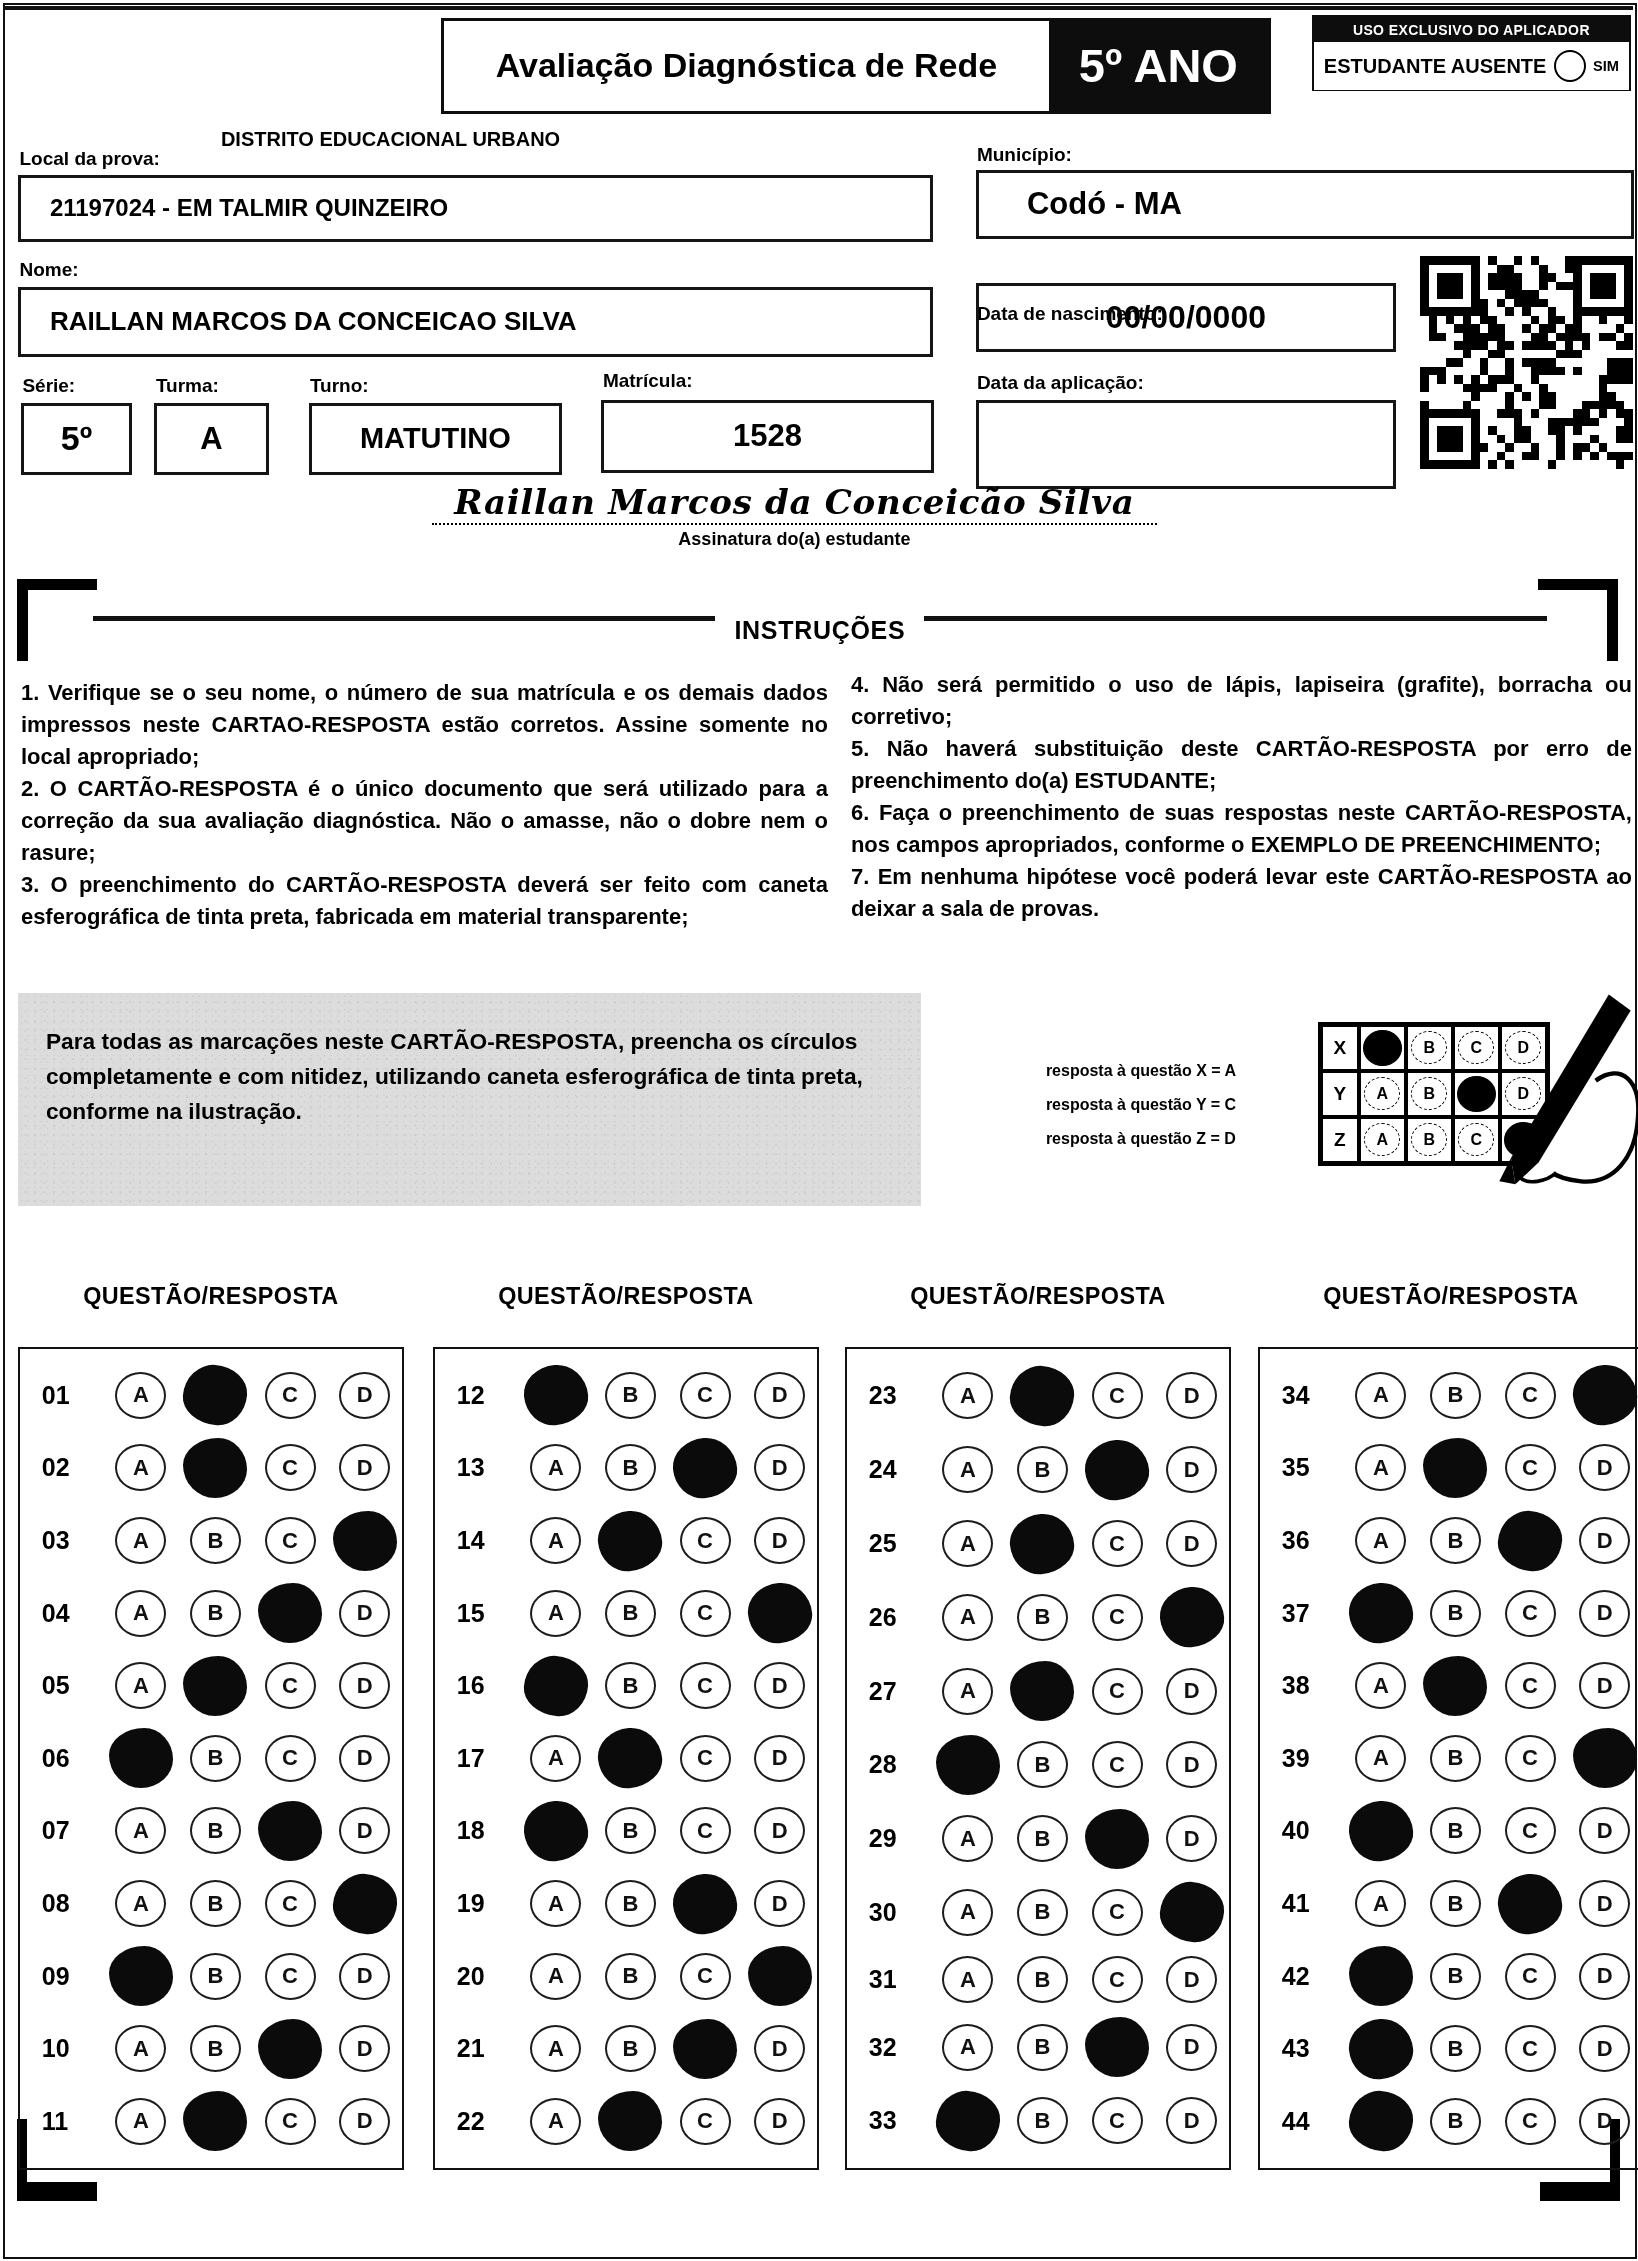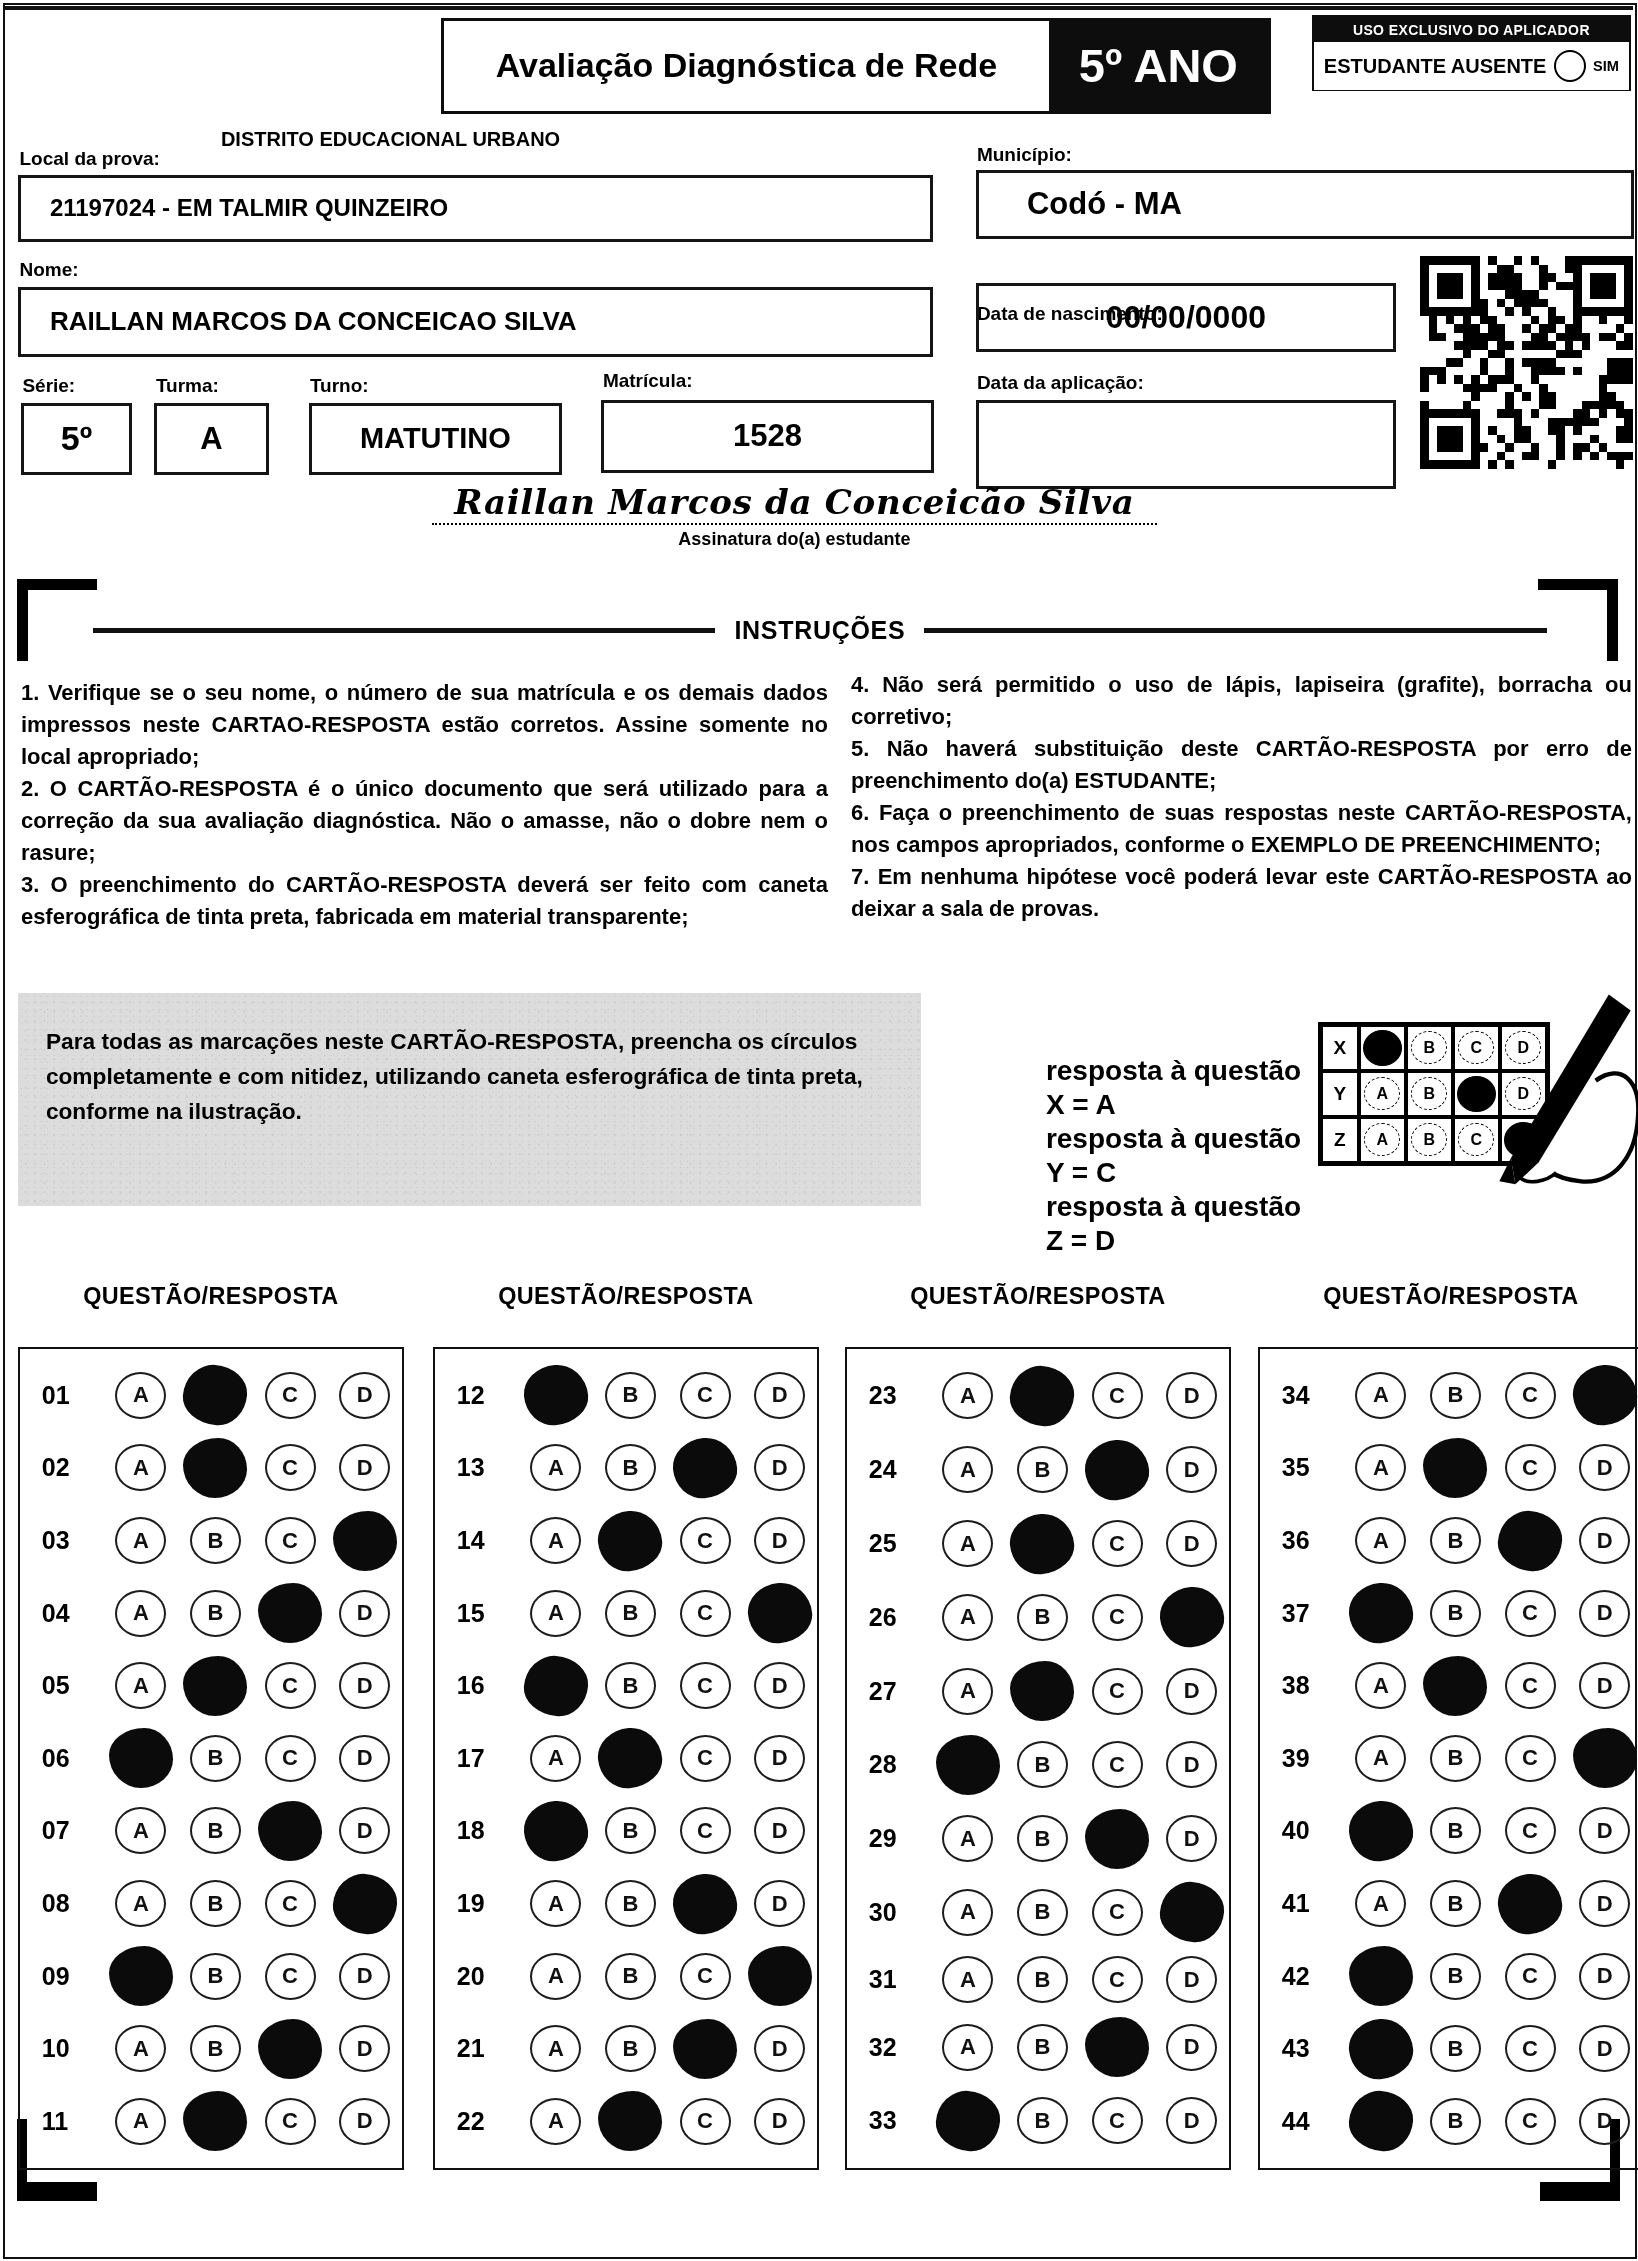--- a/index.html
+++ b/index.html
@@ -35,36 +35,36 @@
   #qr svg{width:100%;height:100%;}
 
   
   .brk{width:80px;height:82px;}
   .brk.tl{left:11.7px;top:574px;border-left:11.7px solid #000;border-top:11.7px solid #000;}
   .brk.tr{left:1533px;top:574px;border-right:11.7px solid #000;border-top:11.7px solid #000;}
   .brk.bl{left:11.7px;top:2114px;border-left:10.2px solid #000;border-bottom:19px solid #000;}
   .brk.br{left:1535px;top:2114px;border-right:10.2px solid #000;border-bottom:19px solid #000;}
 
   
-  .inst-head{left:88px;top:611px;width:1454px;display:flex;align-items:center;gap:19px;}
+  .inst-head{left:88px;top:611px;width:1454px;display:flex;gap:19px;}
   .inst-rule{flex:1;height:5.1px;background:#111;}
   .inst-title{font-size:25px;font-weight:bold;letter-spacing:0.7px;}
   .inst-col{font-size:22px;font-weight:bold;line-height:32px;text-align:justify;}
   .inst-col p{margin:0;}
   .inst-left{left:16px;top:658px;width:807px;margin-top:14px;}
   .inst-right{left:846px;top:664px;width:781px;}
 
   
   .note-box{left:13px;top:988px;width:903px;height:213px;background-color:#dcdcdc;
     background-image:radial-gradient(#bfbfbf 0.9px,transparent 0.9px),radial-gradient(#cdcdcd 0.7px,transparent 0.7px);
     background-size:6.6px 6.6px,9.5px 9.5px;background-position:0 0,2.9px 4.4px;}
   .note-box p{margin:31px 29px 0 28px;font-size:22.7px;font-weight:bold;line-height:35px;}
 
   
-  .ex-lines{left:1041px;top:1049px;width:278px;font-size:28px;font-weight:bold;line-height:34px;}
+  .ex-lines{left:1041px;top:1049px;width:278px;font-size:16px;font-weight:bold;line-height:34px;}
   .ex-grid{left:1313px;top:1017px;border:3.7px solid #000;display:grid;
     grid-template-columns:38px 47px 47px 47px 47px;}
   .ex-cell{border:2.2px solid #000;height:42px;display:flex;align-items:center;justify-content:center;}
   .ex-lab{font-size:19px;font-weight:bold;}
   .ex-bub{width:34px;height:31px;border:1.5px dashed #000;border-radius:50%;display:flex;align-items:center;justify-content:center;
     font-size:16px;font-weight:bold;}
   .ex-bub.exfill{background:#000;border:1.5px solid #000;color:#000;width:37px;height:34px;}
   .hand-svg{left:1481px;top:988px;width:158px;height:219px;}
 
   

